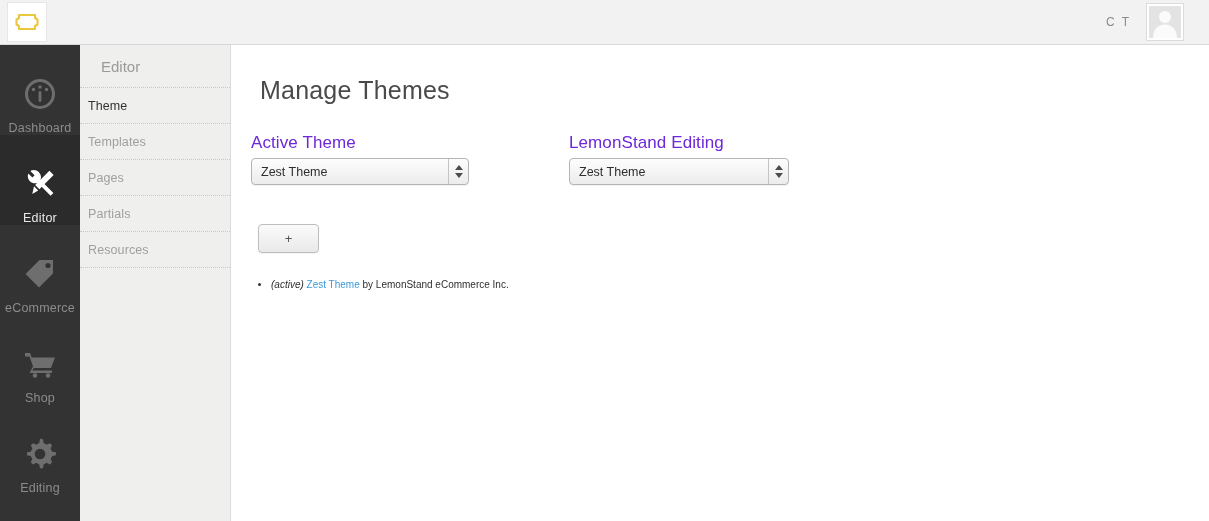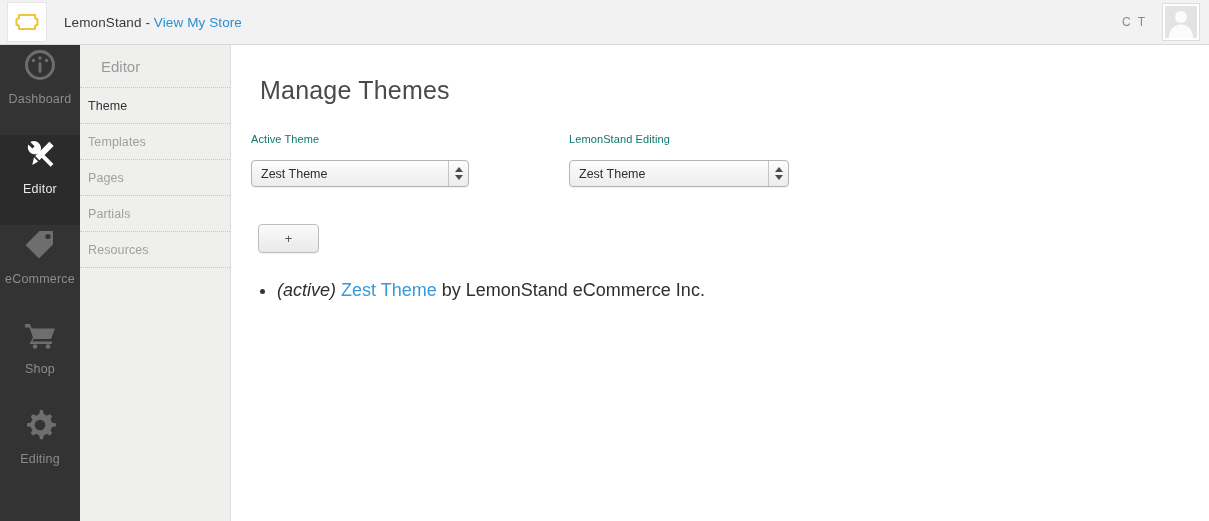--- a/index.html
+++ b/index.html
@@ -42,21 +42,21 @@
     letter-spacing: .1px;
   }
   .brand a {
     color: #2e8ece;
     text-decoration: none;
   }
   .topbar-right {
     margin-left: auto;
     display: flex;
     align-items: center;
-    padding-right: 10px;
+    padding-right: 26px;
   }
   .user-initials {
     font-size: 12px;
     color: #8a8a8a;
     letter-spacing: 2px;
     margin-right: 16px;
     white-space: nowrap;
   }
   .avatar {
     width: 36px; height: 36px;
@@ -74,21 +74,21 @@
     left: 0; top: 45px;
     width: 80px; height: 476px;
     background: #333333;
   }
   .rail-item {
     width: 80px;
     height: 90px;
     display: flex;
     flex-direction: column;
     align-items: center;
-    justify-content: flex-start;
+    justify-content: flex-end;
     text-decoration: none;
     cursor: pointer;
   }
   .rail-item .rail-icon {
     display: block;
     height: 40px;
     display: flex;
     align-items: center;
     justify-content: center;
   }
@@ -147,23 +147,23 @@
     font-weight: normal;
     color: #4a4a4a;
     letter-spacing: .2px;
   }
 
   .field-group { position: absolute; top: 88px; }
   .field-group.left { left: 19px; }
   .field-group.right { left: 337px; }
 
   .field-label {
-    font-size: 11px;
-    color: #0f766e;
-    margin-bottom: 15px;
+    font-size: 17px;
+    color: #6d28d9;
+    margin-bottom: 5px;
     letter-spacing: .1px;
   }
 
   .select-shell {
     position: relative;
     height: 27px;
     background: linear-gradient(to bottom, #fdfdfd 0%, #ececec 100%);
     border: 1px solid #b4b4b4;
     border-radius: 4px;
     box-shadow: 0 1px 1px rgba(0,0,0,.06);
@@ -209,23 +209,23 @@
     box-shadow: 0 1px 1px rgba(0,0,0,.05);
     font-size: 13px;
     color: #555555;
     cursor: pointer;
     font-family: "Liberation Sans", sans-serif;
     line-height: 1;
   }
 
   .theme-list {
     position: absolute;
-    left: 45px; top: 233px;
+    left: 39px; top: 233px;
     list-style: disc;
-    font-size: 18px;
+    font-size: 10px;
     color: #2f2f2f;
   }
   .theme-list li { line-height: 1.4; }
   .theme-list li::marker { color: #333; }
   .status-tag { font-style: italic; color: #2f2f2f; }
   .theme-link {
     color: #3a9ad9;
     text-decoration: none;
     cursor: pointer;
   }
@@ -234,23 +234,20 @@
 </head>
 <body>
 
 <div class="topbar">
   <div class="logo-box">
     <span>
       <svg width="24" height="20" viewBox="0 0 24 20" aria-hidden="true">
         <path d="M4 3 H20 V6 L22.5 7.5 L22.5 12.5 L20 14 V17 H4 V14 L1.5 12.5 L1.5 7.5 L4 6 Z" fill="none" stroke="#ecc63c" stroke-width="2.1" stroke-linejoin="round"></path>
       </svg>
     </span>
-  </div>
-  <div class="brand">
-    <span>LemonStand - </span><a href="#">View My Store</a>
   </div>
 
   <div class="topbar-right">
     <span class="user-initials">C T</span>
     <span class="avatar">
       <svg width="32" height="32" viewBox="0 0 32 32" aria-hidden="true">
         <rect width="32" height="32" fill="#e3e3e3"></rect>
         <circle cx="16" cy="11" r="6" fill="#fbfbfb"></circle>
         <path d="M4 32 C4 22.5 10 18.5 16 18.5 C22 18.5 28 22.5 28 32 Z" fill="#fbfbfb"></path>
       </svg>

